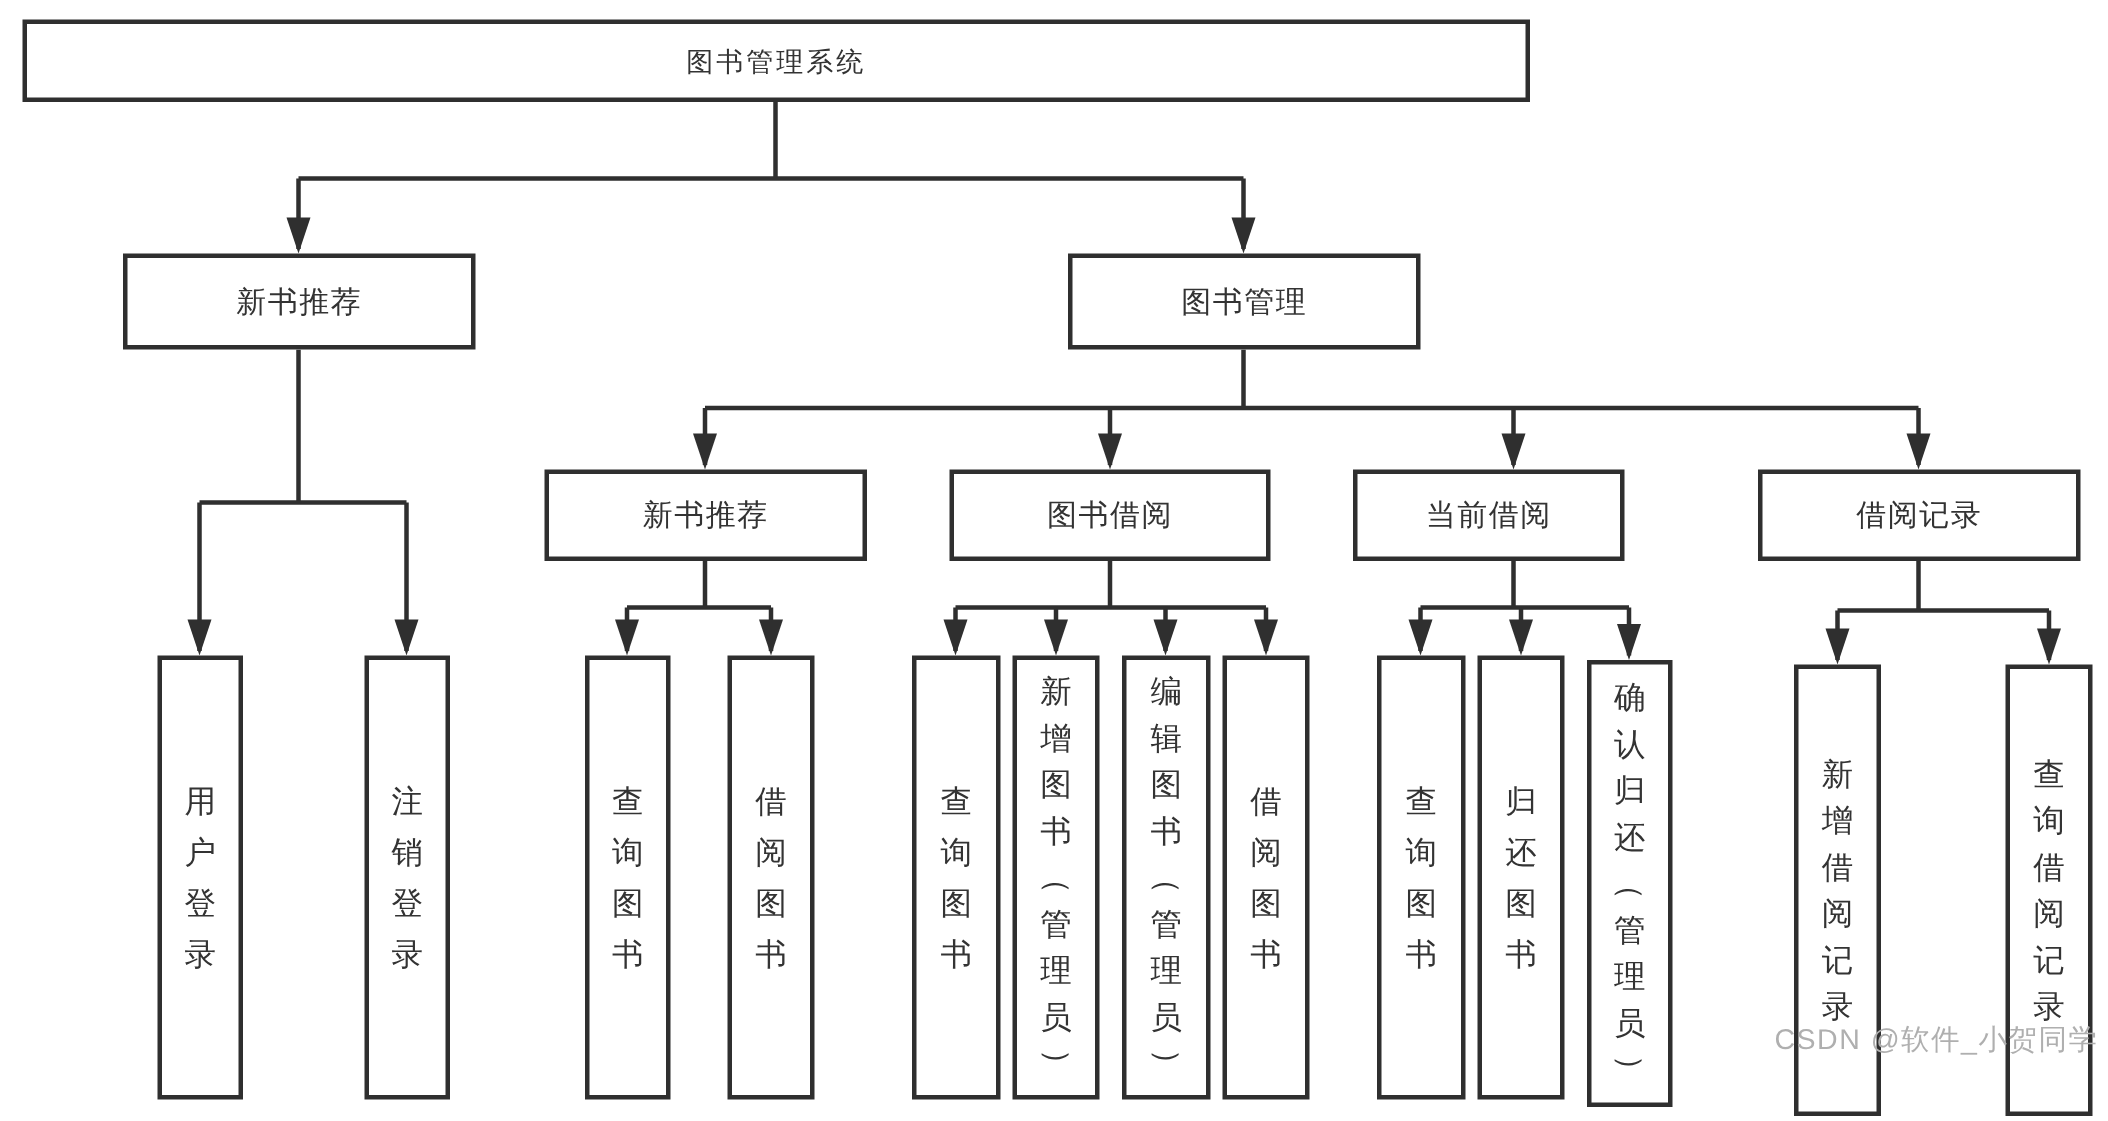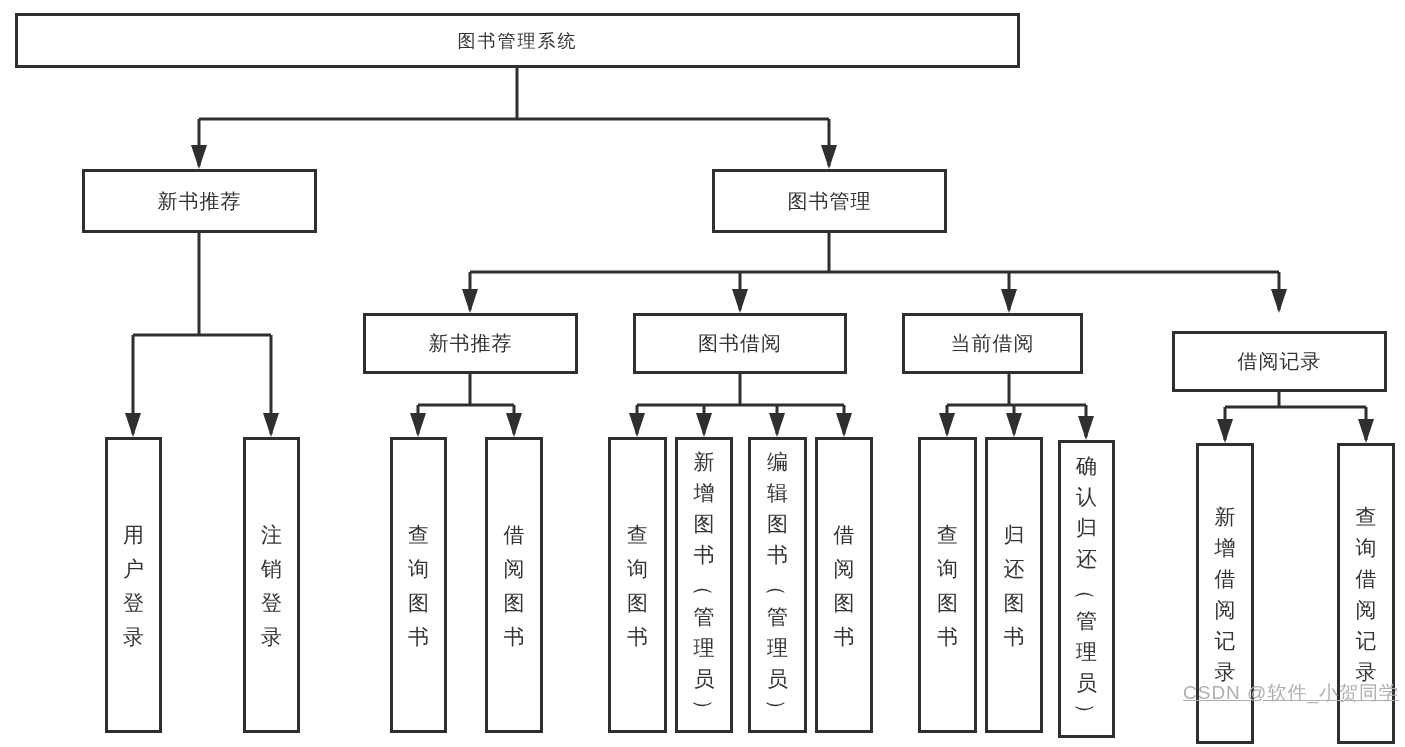--- a/index.html
+++ b/index.html
@@ -30,21 +30,20 @@
   .rootbox{font-size:18px;letter-spacing:2px;font-family:Liberation Serif, serif;}
   .vbox{flex-direction:column;font-size:21px;}
   .vbox.gap-lg{row-gap:13px;}
   .vbox.gap-sm{row-gap:10px;}
   .vchar{display:block;line-height:1;}
   .vchar.rot{transform:rotate(90deg);}
   .watermark{
     position:absolute;left:1183px;top:680px;z-index:5;
     font-size:19px;color:var(--watermark);letter-spacing:1px;
     white-space:nowrap;
-    text-decoration:underline;
   }
 </style>
 </head>
 <body>
 
 <div class="canvas">
 
   <svg class="connectors" width="1405" height="747" viewBox="0 0 1405 747">
     <path d="M517 68 V119 M199 119 H829 M199 119 V166 M829 119 V166"></path>
     <path d="M829 233 V272 M470 272 H1279 M470 272 V310 M740 272 V310 M1009 272 V310 M1279 272 V310"></path>
@@ -77,21 +76,21 @@
   </svg>
 
   <div class="node hbox rootbox" style="left:15px;top:13px;width:1005px;height:55px;">图书管理系统</div>
 
   <div class="node hbox" style="left:82px;top:169px;width:235px;height:64px;">新书推荐</div>
   <div class="node hbox" style="left:363px;top:313px;width:215px;height:61px;">新书推荐</div>
 
   <div class="node hbox" style="left:712px;top:169px;width:235px;height:64px;">图书管理</div>
   <div class="node hbox" style="left:633px;top:313px;width:214px;height:61px;">图书借阅</div>
   <div class="node hbox" style="left:902px;top:313px;width:181px;height:61px;">当前借阅</div>
-  <div class="node hbox" style="left:1172px;top:313px;width:215px;height:61px;margin-top:18px;">借阅记录</div>
+  <div class="node hbox" style="left:1172px;top:313px;width:215px;height:61px;">借阅记录</div>
 
   <div class="node vbox gap-lg" style="left:105px;top:437px;width:57px;height:296px;">
       <span class="vchar">用</span>
       <span class="vchar">户</span>
       <span class="vchar">登</span>
       <span class="vchar">录</span>
     </div>
   <div class="node vbox gap-lg" style="left:243px;top:437px;width:57px;height:296px;">
       <span class="vchar">注</span>
       <span class="vchar">销</span>

